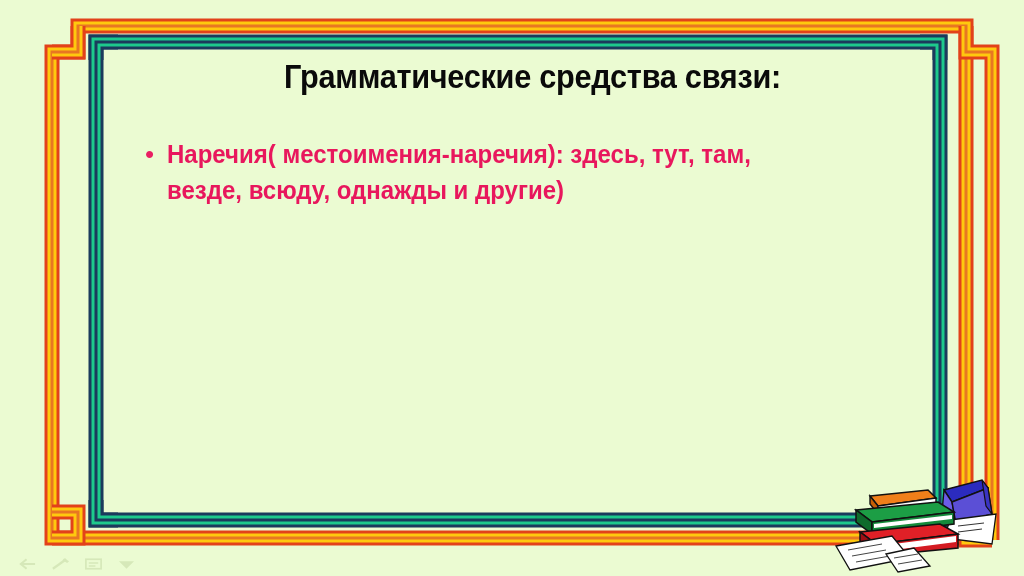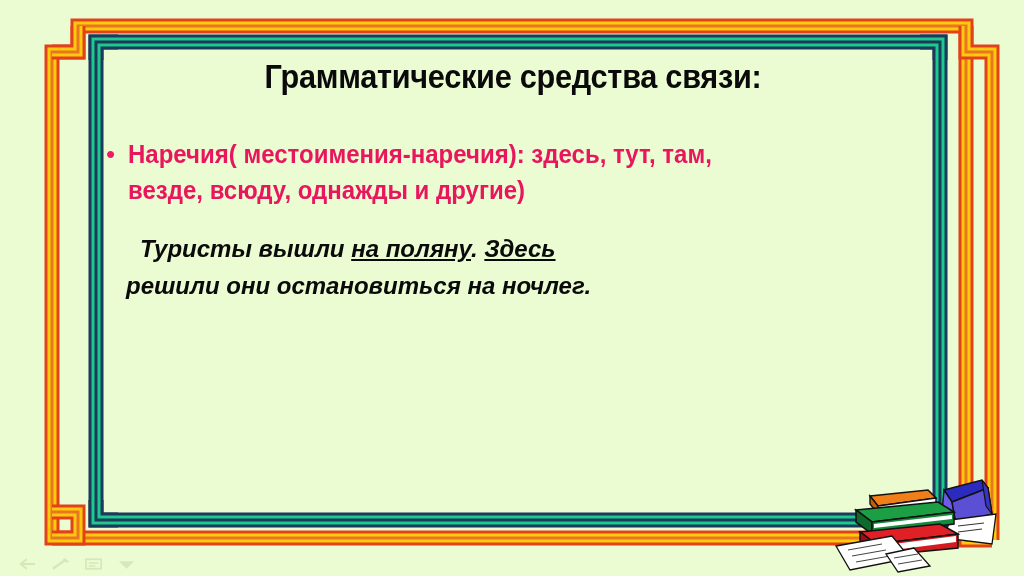--- a/index.html
+++ b/index.html
@@ -30,20 +30,21 @@
     pointer-events: none;
   }
 
   
   .content {
     position: absolute;
     left: 96px;
     top: 52px;
     width: 834px;
     height: 470px;
+    padding-left: 39px;
   }
 
   .page-title {
     text-align: center;
     font-family: "Liberation Sans", sans-serif;
     font-weight: bold;
     font-size: 33px;
     color: #0A0A0A;
     letter-spacing: -0.3px;
     transform: scaleX(0.93);
@@ -179,24 +180,20 @@
 
   <div class="content">
 
     <h1 class="page-title">Грамматические средства связи:</h1>
 
     <div class="bullet-block">
       <span class="bullet-dot">•</span>
       <span class="bullet-text">Наречия( местоимения-наречия): здесь, тут, там, везде, всюду, однажды и другие)</span>
     </div>
 
-    <div class="example-block">
-      <span class="indent">Туристы вышли </span><u>на поляну</u><span>. </span><u>Здесь</u><br>
-      <span>решили они остановиться на ночлег.</span>
-    </div>
   </div>
 
   <svg class="books" viewBox="0 0 170 112" width="170" height="112">
 
     <g>
       <path d="M112,28 L150,18 L156,26 L120,40 Z" fill="#2B2BBF" stroke="#111" stroke-width="1.4"></path>
       <path d="M112,28 L120,40 L124,62 L110,50 Z" fill="#6C5CE7" stroke="#111" stroke-width="1.4"></path>
       <path d="M120,40 L156,26 L160,52 L124,62 Z" fill="#5B4FD6" stroke="#111" stroke-width="1.4"></path>
       <path d="M150,18 L156,26 L160,52 L154,44 Z" fill="#3A34C2" stroke="#111" stroke-width="1.2"></path>
     </g>

